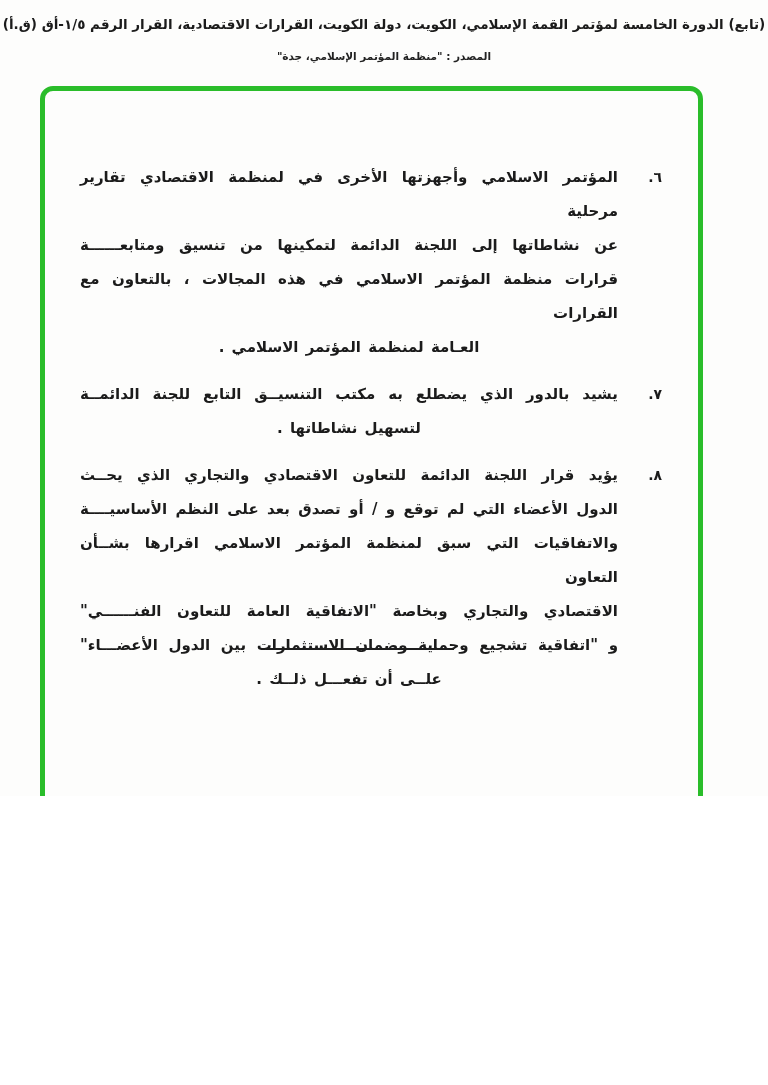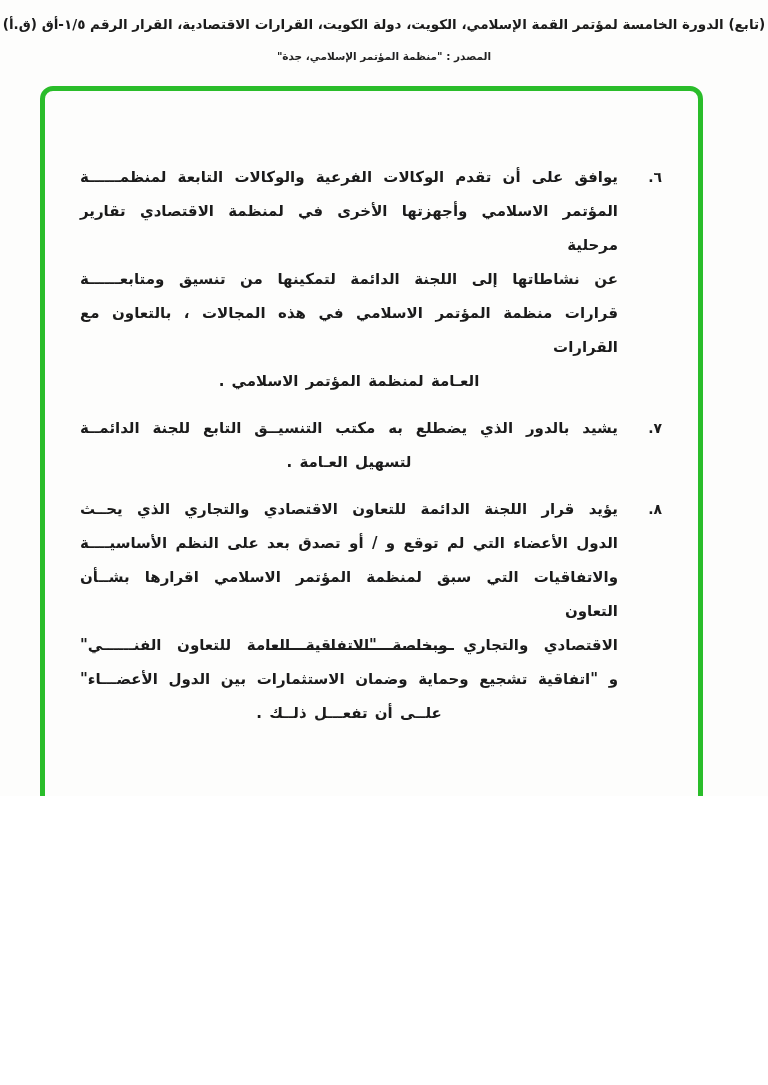--- a/index.html
+++ b/index.html
@@ -58,33 +58,32 @@
 
   <div class="header-line2">المصدر : "منظمة المؤتمر الإسلامي، جدة"</div>
 
   <div class="green-frame"></div>
 
   <div class="content">
 
     <div class="item">
       <div class="marker">٦.</div>
       <div class="text">
-        <div class="line">يوافق على أن تقدم الوكالات الفرعية والوكالات التابعة لمنظمــــــة</div>
         <div class="line">المؤتمر الاسلامي وأجهزتها الأخرى في لمنظمة الاقتصادي تقارير مرحلية</div>
         <div class="line">عن نشاطاتها إلى اللجنة الدائمة لتمكينها من تنسيق ومتابعــــــة</div>
         <div class="line">قرارات منظمة المؤتمر الاسلامي في هذه المجالات ، بالتعاون مع القرارات</div>
         <div class="line last">العـامة لمنظمة المؤتمر الاسلامي .</div>
       </div>
     </div>
 
     <div class="item">
       <div class="marker">٧.</div>
       <div class="text">
         <div class="line">يشيد بالدور الذي يضطلع به مكتب التنسيــق التابع للجنة الدائمــة</div>
-        <div class="line last">لتسهيل العـامة .</div>
+        <div class="line last">لتسهيل نشاطاتها .</div>
       </div>
     </div>
 
     <div class="item">
       <div class="marker">٨.</div>
       <div class="text">
         <div class="line">يؤيد قرار اللجنة الدائمة للتعاون الاقتصادي والتجاري الذي يحــث</div>
         <div class="line">الدول الأعضاء التي لم توقع و / أو تصدق بعد على النظم الأساسيــــة</div>
         <div class="line">والاتفاقيات التي سبق لمنظمة المؤتمر الاسلامي اقرارها بشــأن التعاون</div>
         <div class="line">الاقتصادي والتجاري وبخاصة "الاتفاقية العامة للتعاون الفنــــــي"</div>

